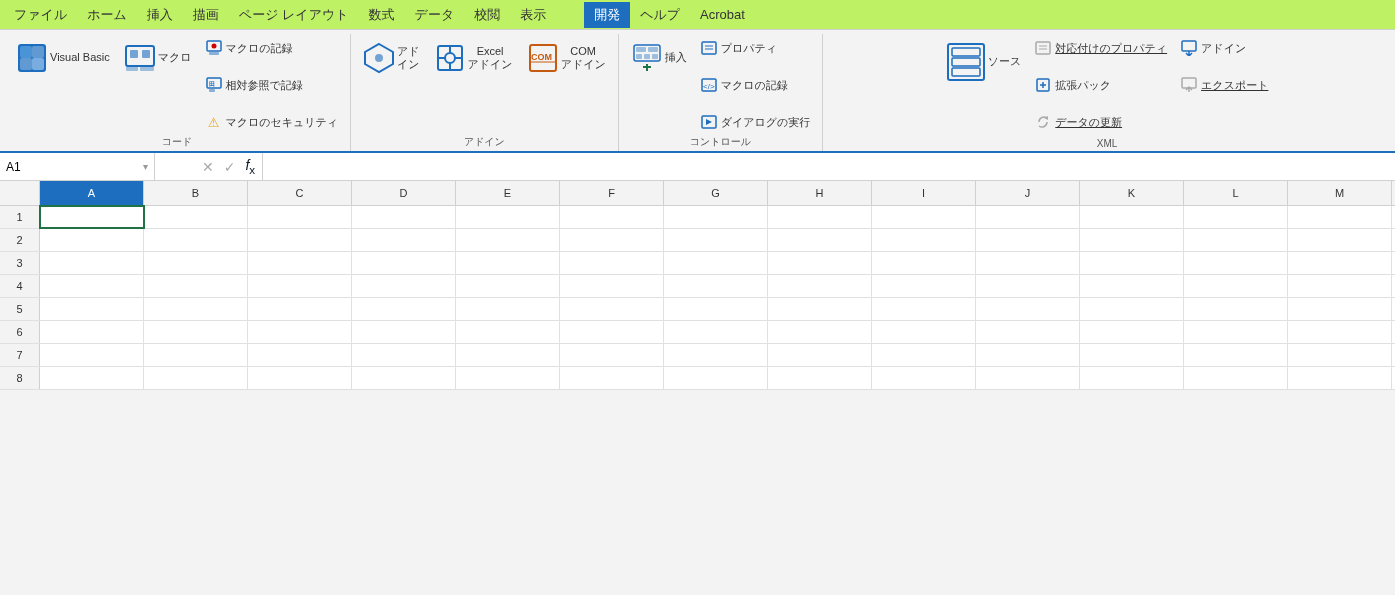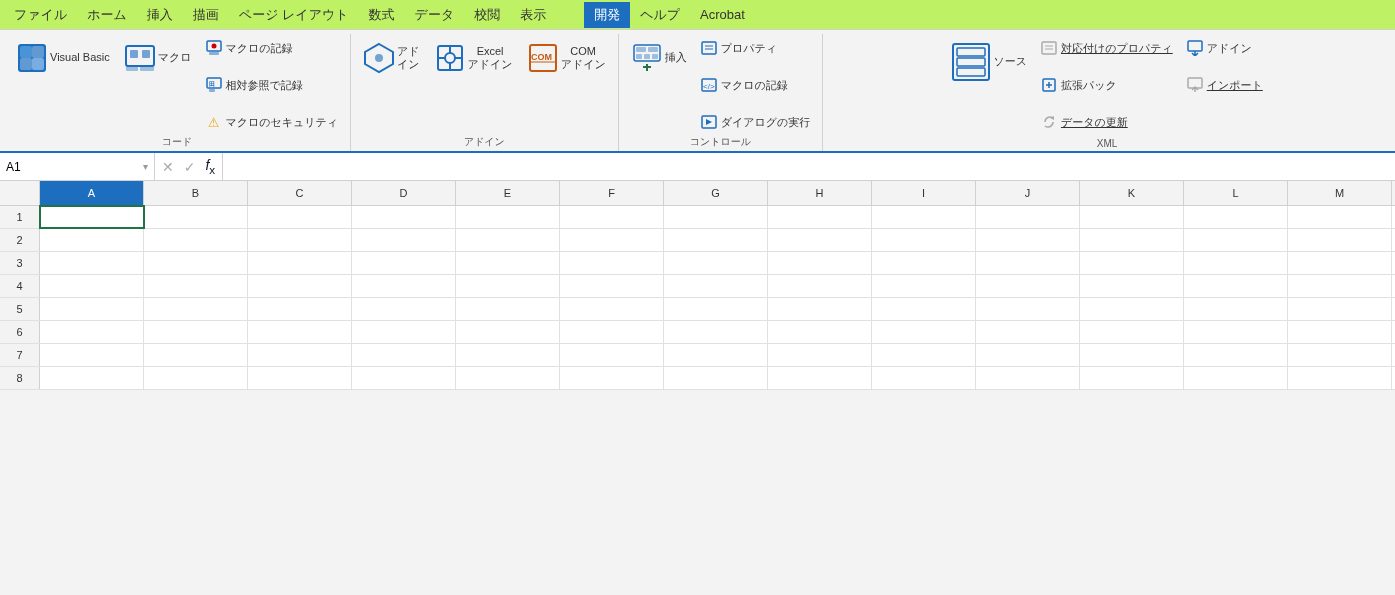--- a/index.html
+++ b/index.html
@@ -115,20 +115,21 @@
     }
 
     
     .formula-bar {
       display: flex;
       align-items: flex-start;
       background: white;
       border-bottom: 1px solid #d0d0d0;
       height: 28px;
       padding: 0;
+      gap: 40px;
     }
     .name-box {
       width: 155px;
       min-width: 155px;
       border: none;
       border-right: 1px solid #d0d0d0;
       height: 100%;
       padding: 0 6px;
       font-size: 12px;
       outline: none;
@@ -477,21 +478,21 @@
             </span>
             <span class="btn-label-sm">アドイン</span>
           </div>
           <div class="ribbon-btn-small">
             <span class="icon-sm">
               <svg width="16" height="16" viewBox="0 0 16 16">
                 <rect x="1" y="1" width="14" height="10" rx="1" fill="none" stroke="#aaa" stroke-width="1.5"></rect>
                 <path d="M8 15 L8 11 M5 13 L8 10 L11 13" fill="none" stroke="#aaa" stroke-width="1.5"></path>
               </svg>
             </span>
-            <span class="btn-label-sm disabled-text">インポート</span>
+            <span class="btn-label-sm disabled-text">エクスポート</span>
           </div>
         </div>
       </div>
       <div class="ribbon-group-label">XML</div>
     </div>
 
   </div>
 </div>
 
 <div class="formula-bar">

